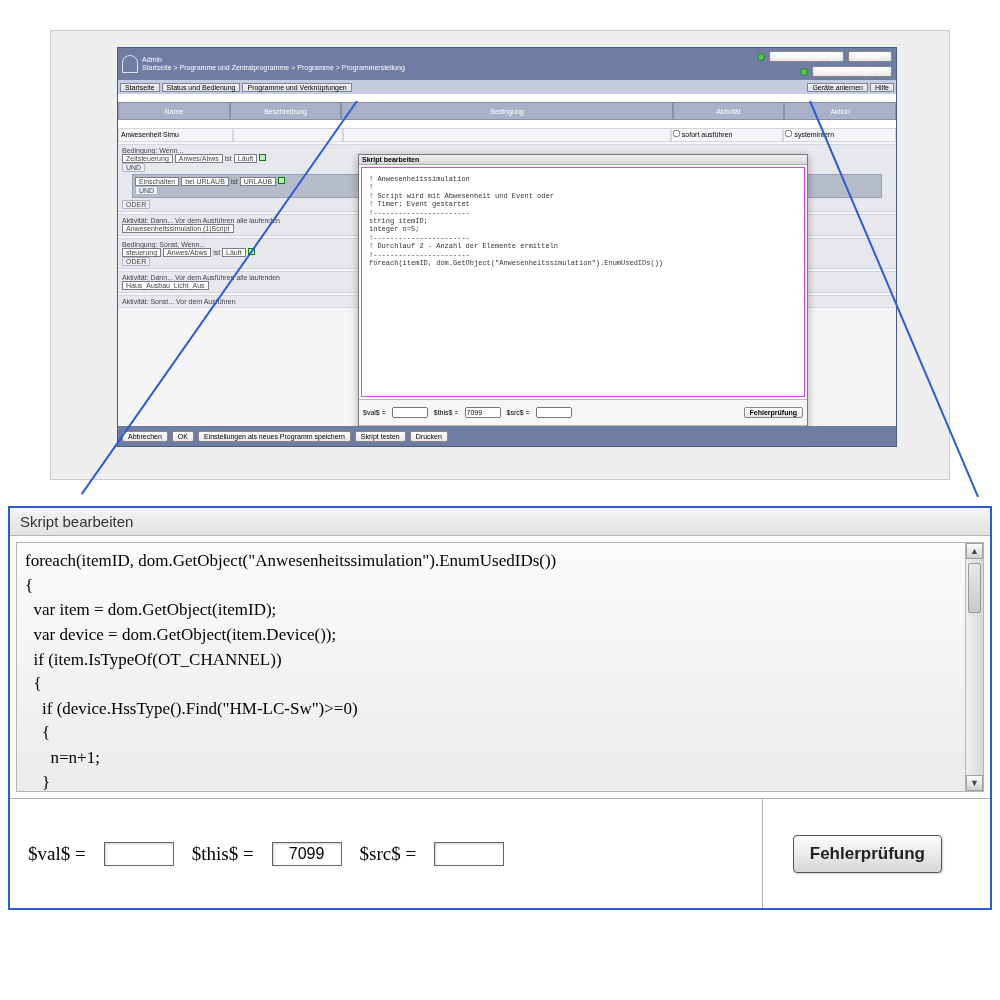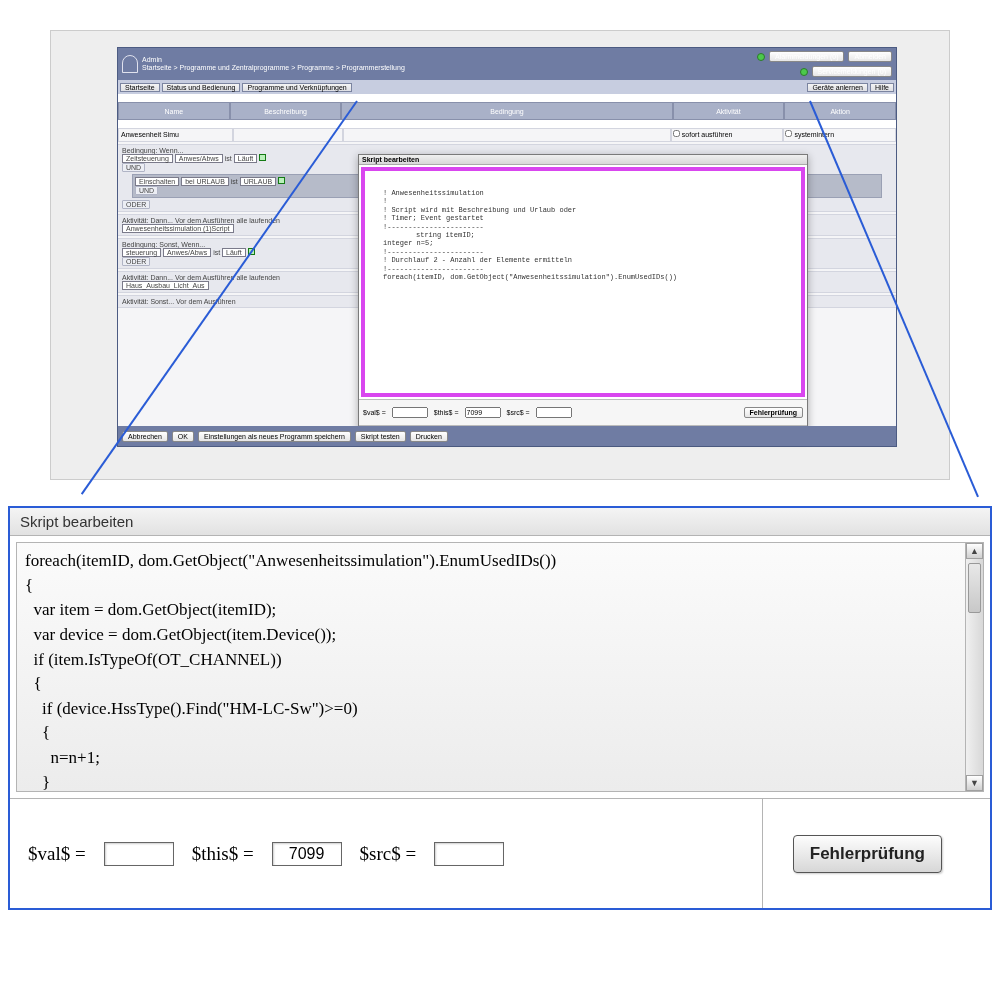--- a/index.html
+++ b/index.html
@@ -119,23 +119,23 @@
   .mini-modal-title {
     background:linear-gradient(#f0f0f0,#d8d8d8);
     border-bottom:1px solid #aaa;
     font-size:7px;
     padding:1px 3px;
     font-weight:bold;
   }
   .mini-editor {
     flex:1;
     background:#fff;
-    border:4px solid #d946ef;
+    border:1px solid #d946ef;
     margin:2px;
-    padding:18px;
+    padding:7px;
     font-family:"Courier New",monospace;
     font-size:7px; color:#333; line-height:1.2;
     overflow:hidden;
   }
   .mini-var-row {
     border-top:1px solid #bbb;
     background:#f6f6f6;
     height:26px;
     padding:4px;
     font-size:7px;
@@ -341,24 +341,24 @@
         <div class="band">
           <span>Aktivität: Sonst... Vor dem Ausführen</span>
         </div>
       </div>
 
       <div class="mini-modal">
         <div class="mini-modal-title">Skript bearbeiten</div>
         <div class="mini-editor">
 <span style="display: block;">! Anwesenheitssimulation</span>
 <span style="display: block;">!</span>
-<span style="display: block;">! Script wird mit Beschreibung und Urlaub oder</span>
+<span style="display: block;">! Script wird mit Abwesenheit und Event oder</span>
 <span style="display: block;">! Timer; Event gestartet</span>
 <span style="display: block;">!-----------------------</span>
-<span style="display: block; margin-left: 33px;">string itemID;</span>
+<span style="display: block;">string itemID;</span>
 <span style="display: block;">integer n=5;</span>
 <span style="display: block;">!-----------------------</span>
 <span style="display: block;">! Durchlauf 2 - Anzahl der Elemente ermitteln</span>
 <span style="display: block;">!-----------------------</span>
 <span style="display: block;">foreach(itemID, dom.GetObject("Anwesenheitssimulation").EnumUsedIDs())</span>
         </div>
         <div class="mini-var-row">
           <span>$val$ =</span>
             <input style="">
           <span>$this$ =</span>

